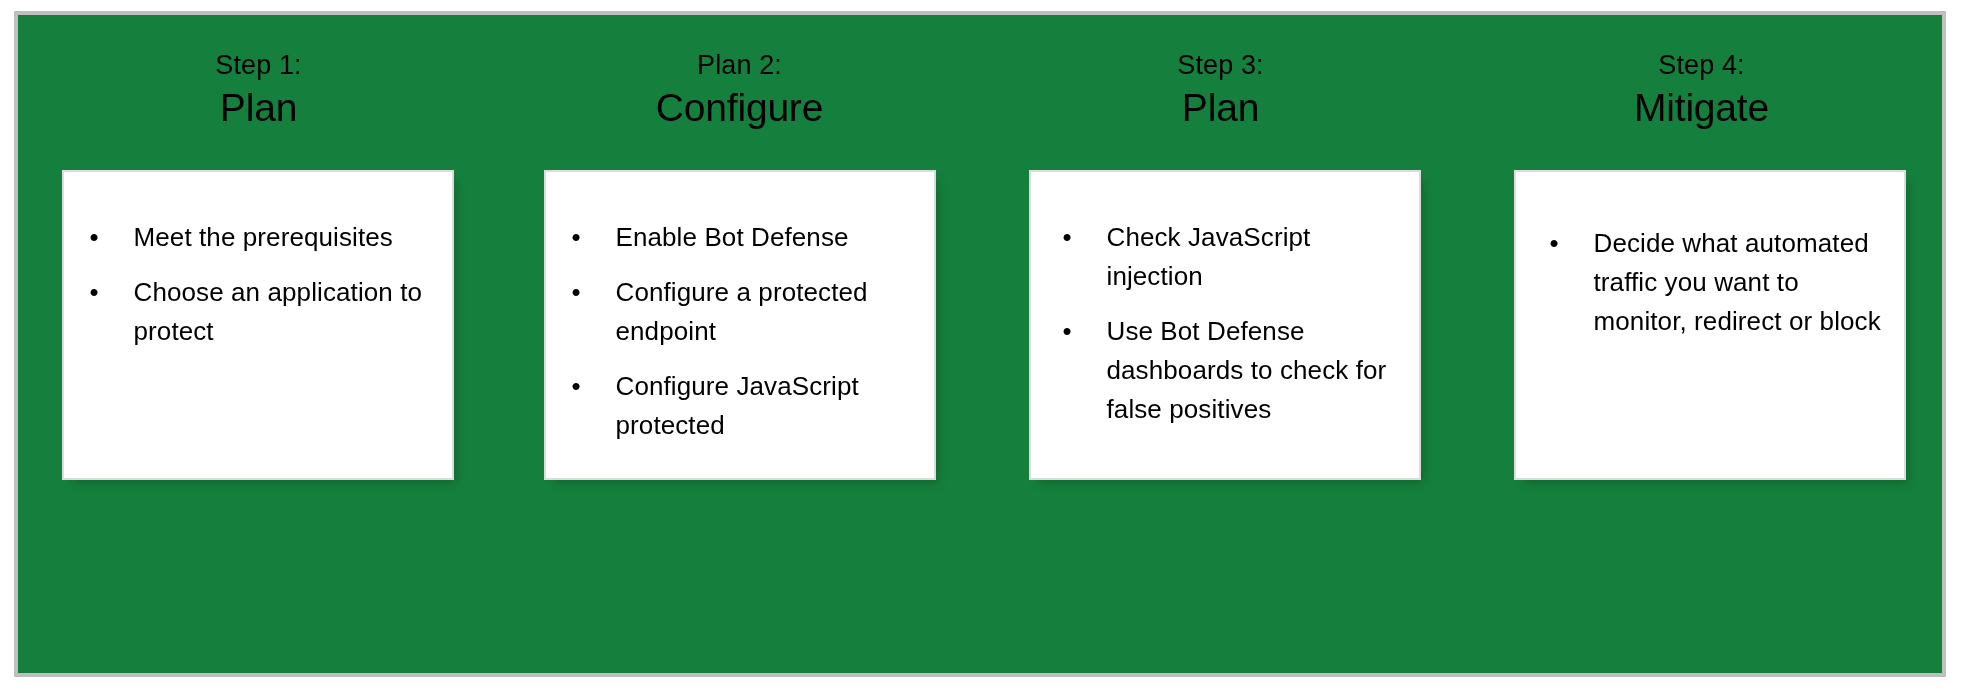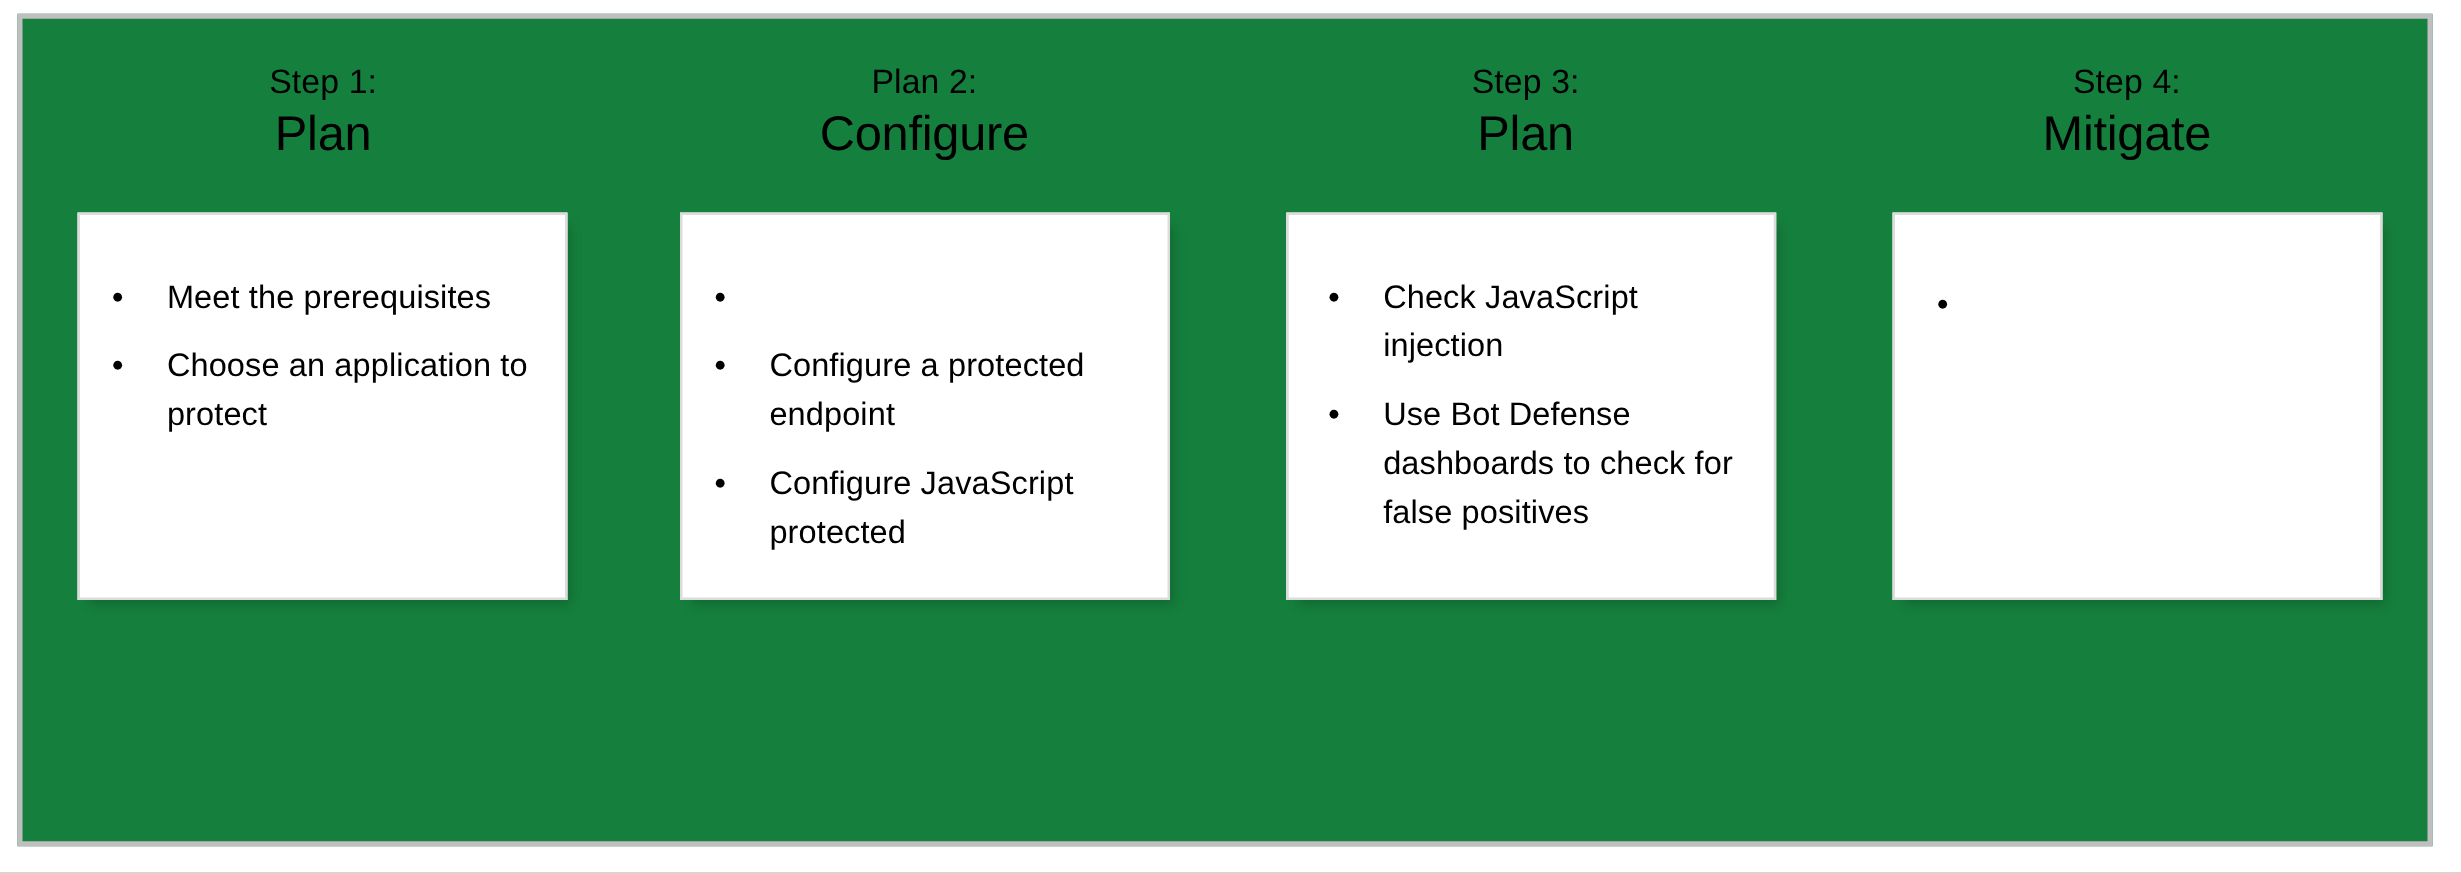--- a/index.html
+++ b/index.html
@@ -151,20 +151,21 @@
 
     <div class="column col-2">
       <div class="step-head">
         <div class="step-eyebrow">Plan 2:</div>
         <div class="step-title">Configure</div>
       </div>
       <div class="card">
         <ul class="bullets">
           <li class="bullet">
             <span class="bullet-dot">•</span>
+            <span class="bullet-text">Enable Bot Defense</span>
           </li>
           <li class="bullet">
             <span class="bullet-dot">•</span>
             <span class="bullet-text">Configure a protected endpoint</span>
           </li>
           <li class="bullet">
             <span class="bullet-dot">•</span>
             <span class="bullet-text">Configure JavaScript protected</span>
           </li>
         </ul>
@@ -192,19 +193,20 @@
 
     <div class="column col-4">
       <div class="step-head">
         <div class="step-eyebrow">Step 4:</div>
         <div class="step-title">Mitigate</div>
       </div>
       <div class="card">
         <ul class="bullets">
           <li class="bullet">
             <span class="bullet-dot">•</span>
+            <span class="bullet-text">Decide what automated traffic you want to monitor, redirect or block</span>
           </li>
         </ul>
       </div>
     </div>
 
   </div>
 </div>
 
 </body></html>

